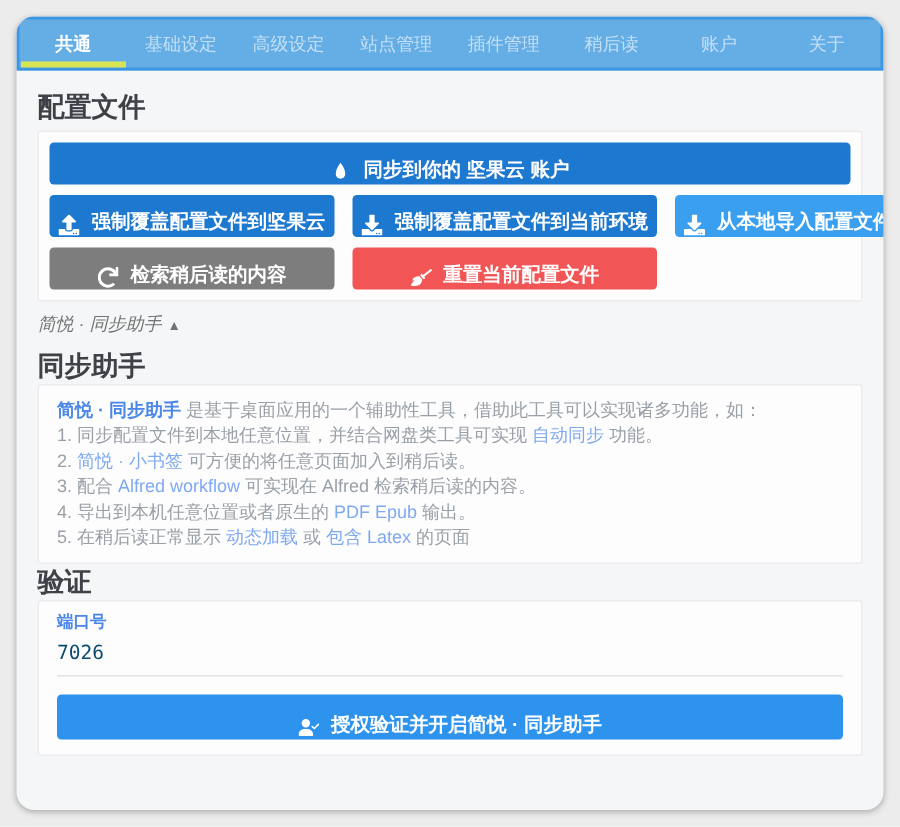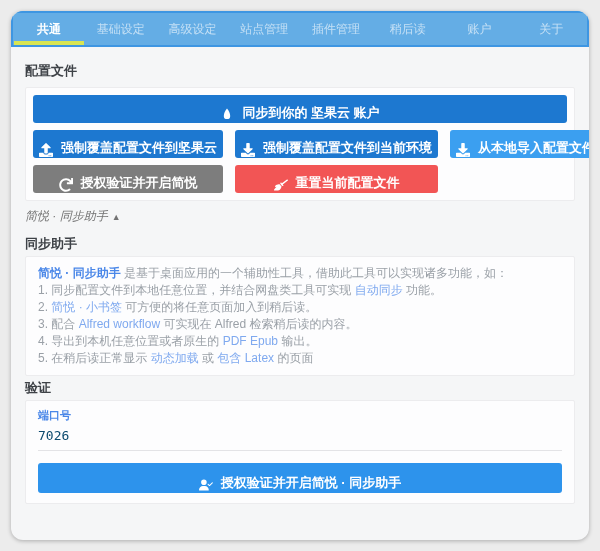--- a/index.html
+++ b/index.html
@@ -29,21 +29,21 @@
     cursor:pointer;position:relative;white-space:nowrap;
   }
   .tab.active{color:#fff;font-weight:bold;}
   .tab.active::after{
     content:"";position:absolute;left:1px;right:1px;bottom:0;height:4px;
     background:var(--tab-underline);
   }
   
   .content{padding:10px 14px 0;}
   h2.section-title{
-    font-size:13px;line-height:16px;font-weight:bold;color:#3e4247;
+    font-size:18px;line-height:16px;font-weight:bold;color:#3e4247;
     margin:6px 0 8px;
   }
   h2.tight{margin:4px 0 4px;}
   .card{
     background:#fdfdfe;border:1px solid #ececee;border-radius:2px;
   }
   .profile-card{padding:7px;}
   .btn{
     height:28px;border:none;border-radius:3px;color:#fff;font-size:13px;
     display:flex;align-items:flex-end;justify-content:center;gap:8px;
@@ -147,21 +147,21 @@
               </svg>
             </span>
             <span>导出配置文件到本地</span>
           </button>
           <button class="btn gray">
             <span class="ico">
               <svg viewBox="0 0 512 512">
                 <path d="M500.33 0h-47.41a12 12 0 0 0-12 12.57l4 82.76A247.42 247.42 0 0 0 256 8C119.34 8 7.9 119.53 8 256.19 8.1 393.07 119.12 504 256 504a247.1 247.1 0 0 0 166.18-63.91 12 12 0 0 0 .48-17.43l-34-34a12 12 0 0 0-16.38-.55A176 176 0 1 1 402.1 157.8l-101.53-4.87a12 12 0 0 0-12.57 12v47.41a12 12 0 0 0 12 12h200.33a12 12 0 0 0 12-12V12a12 12 0 0 0-12-12z"></path>
               </svg>
             </span>
-            <span>授权验证并开启简悦</span>
+            <span>检索稍后读的内容</span>
           </button>
           <button class="btn red">
             <span class="ico">
               <svg viewBox="0 0 640 512">
                 <path d="M256.47 216.77l86.73 109.18s-16.6 102.36-76.57 150.12C206.66 523.85 0 510.19 0 510.19s3.8-23.14 11-55.43l94.62-112.17c3.97-4.7-.87-11.62-6.65-9.5l-60.4 22.09c14.44-41.66 32.72-80.04 54.6-97.47 59.97-47.76 163.3-40.94 163.3-40.94zM636.53 31.03l-19.86-25c-5.49-6.9-15.52-8.05-22.41-2.56l-232.48 177.8-34.14-42.97c-5.09-6.41-15.14-5.21-18.59 2.21l-25.33 54.55 86.73 109.18 58.8-12.45c8-1.69 11.42-11.2 6.34-17.6l-34.09-42.92 232.48-177.8c6.89-5.48 8.04-15.53 2.55-22.44z"></path>
               </svg>
             </span>
             <span>重置当前配置文件</span>
           </button>
         </div>

